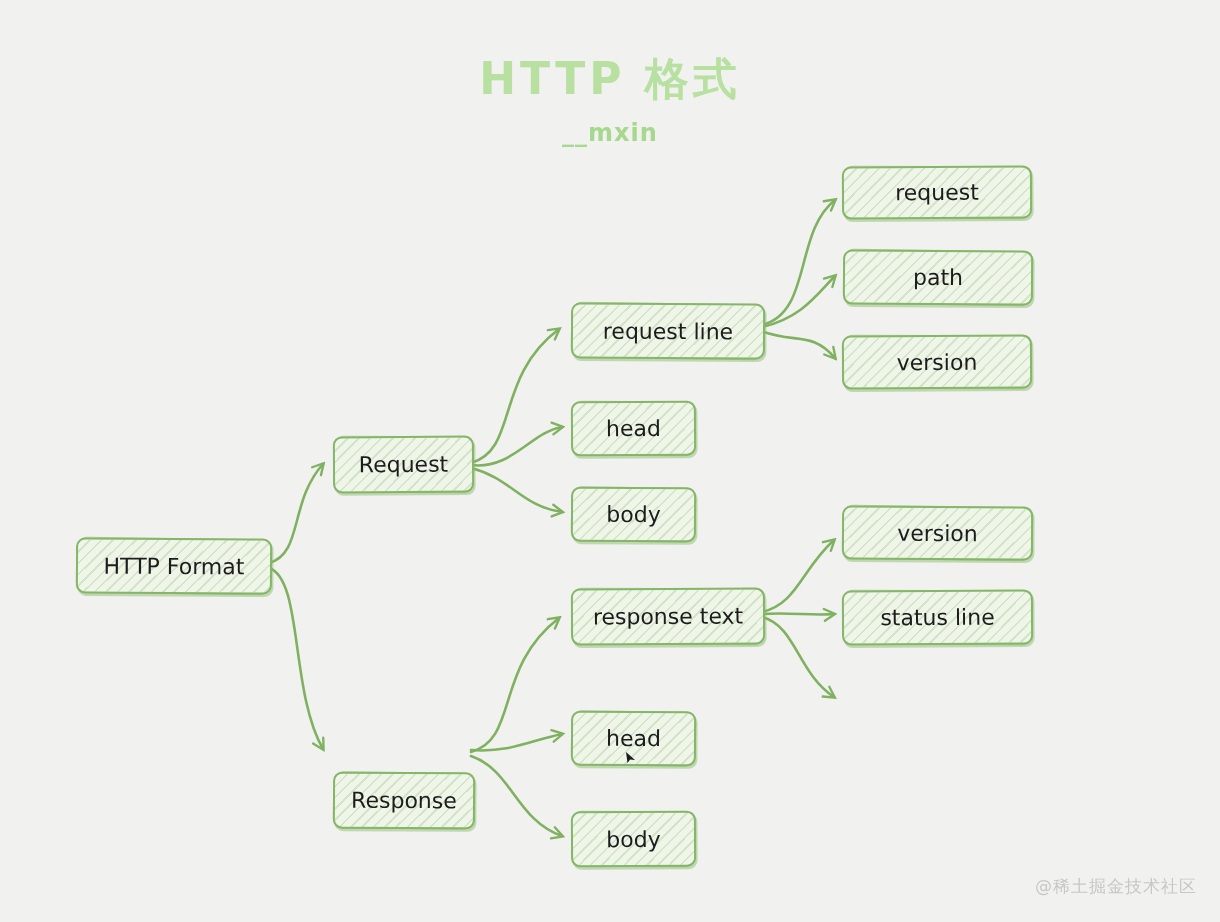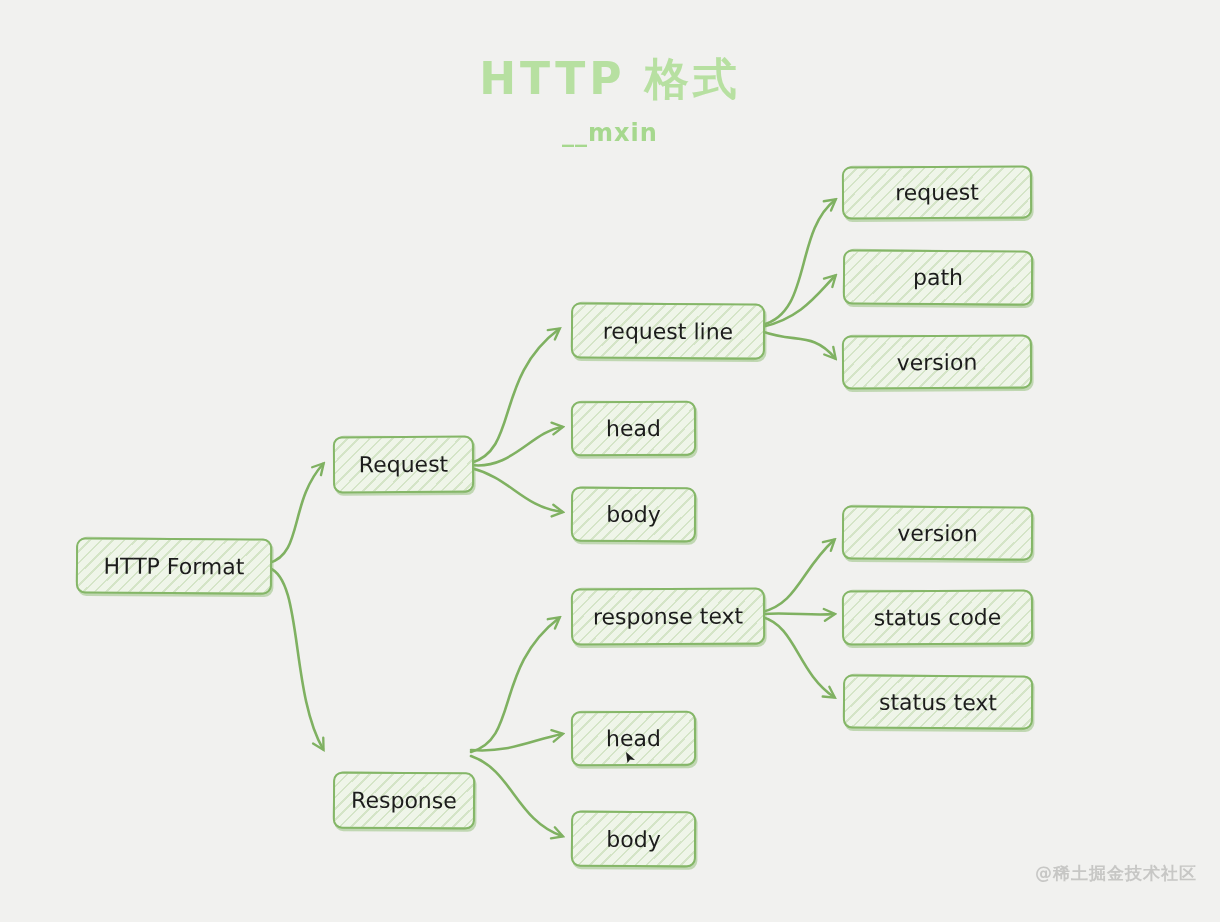--- a/index.html
+++ b/index.html
@@ -12,22 +12,22 @@
 
   .title{
     position:absolute;top:50px;left:0;width:100%;text-align:center;
     font-size:44px;font-weight:bold;letter-spacing:4px;color:#b7e0a1;
   }
   .subtitle{
     position:absolute;top:119px;left:0;width:100%;text-align:center;
     font-size:24px;font-weight:bold;letter-spacing:1px;color:#a6d88e;
   }
   .watermark{
-    position:absolute;right:23px;bottom:37px;
-    font-size:17px;color:#c7c7c5;letter-spacing:1px;font-weight:bold;
+    position:absolute;right:23px;bottom:24px;
+    font-size:17px;color:#c7c7c5;letter-spacing:1px;
   }
 
   svg.wires{position:absolute;left:0;top:0;}
   svg.wires path.edge{fill:none;stroke:#7fb161;stroke-width:2.6;stroke-linecap:round;}
 
   .node{
     position:absolute;display:flex;align-items:center;justify-content:center;
     border:2.5px solid #85b768;border-radius:9px;
     background:
       repeating-linear-gradient(135deg, rgba(150,190,120,0.30) 0 1.8px, rgba(0,0,0,0) 1.8px 8px),
@@ -118,24 +118,21 @@
   <div class="node" id="n-response">
     <span>Response</span>
   </div>
   <div class="node" id="n-response-line">
     <span>response text</span>
   </div>
   <div class="node" id="n-resp-version">
     <span>version</span>
   </div>
   <div class="node" id="n-status-code">
-    <span>status code</span>
-  </div>
-  <div class="node" id="n-status-text">
-    <span>status text</span>
+    <span>status line</span>
   </div>
   <div class="node" id="n-resp-head">
     <span>head</span>
   </div>
   <div class="node" id="n-resp-body">
     <span>body</span>
   </div>
 
   <svg class="cursor" width="14" height="16" aria-hidden="true">
     <path d="M2,1 L3.5,12 L6,8.5 L11,9 Z" fill="#1c1c1c"></path>

